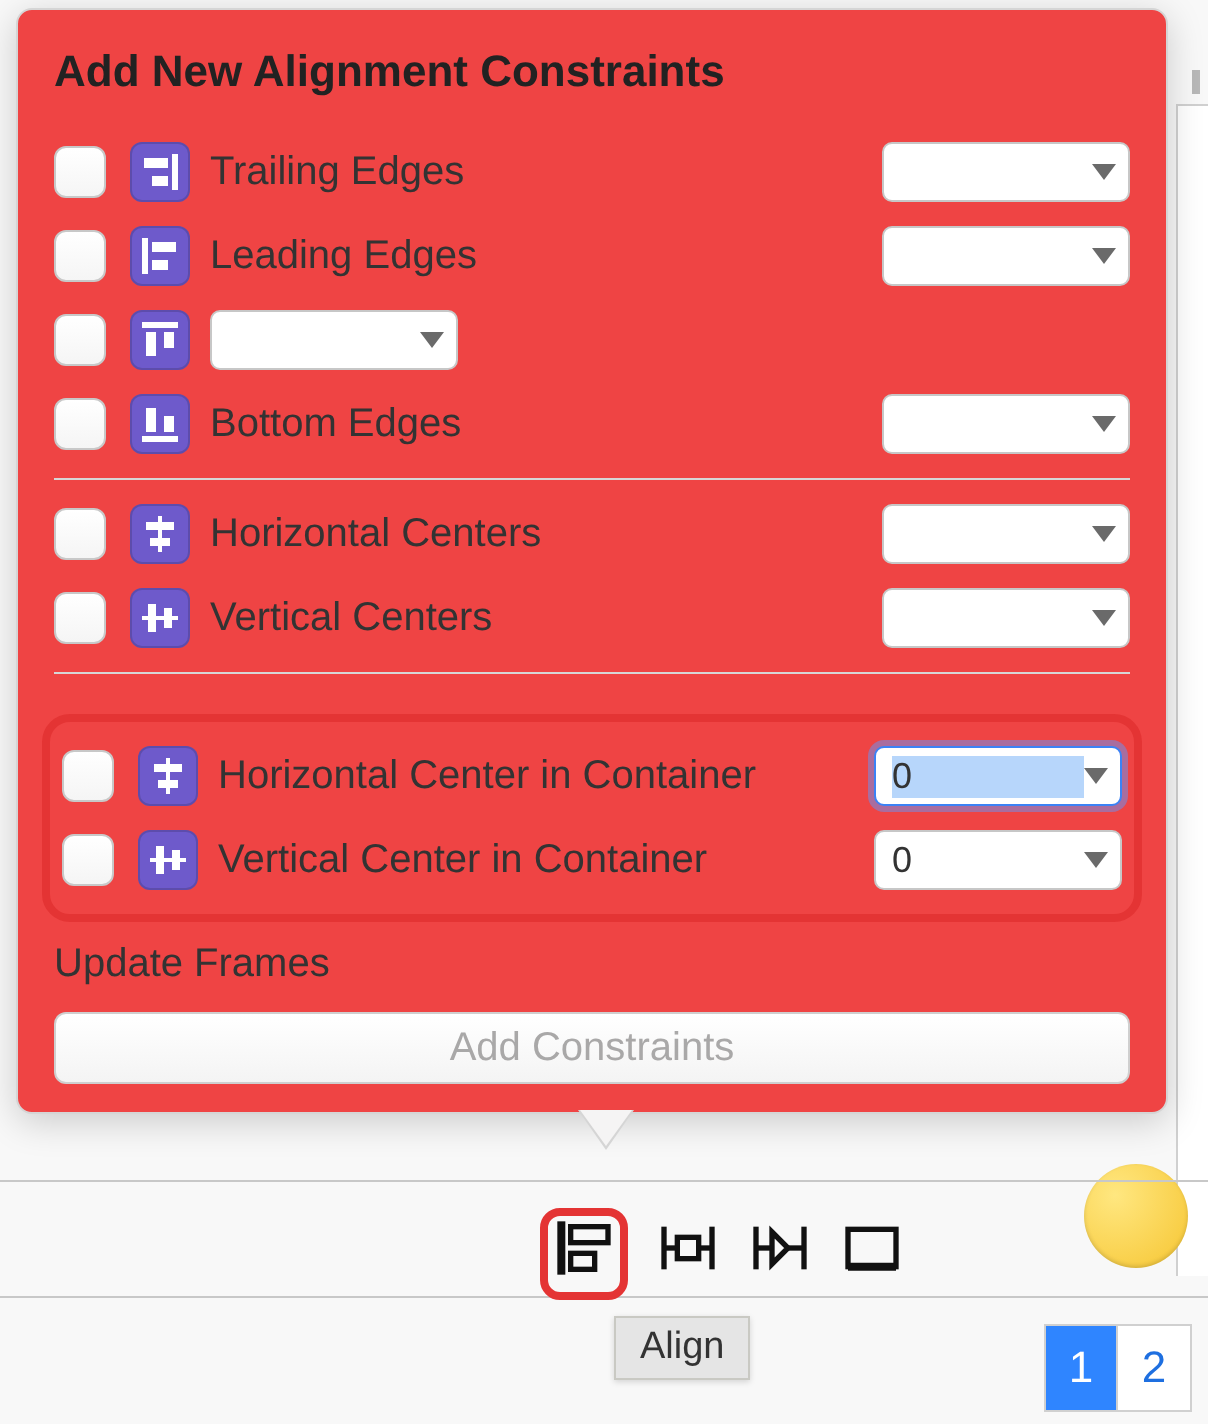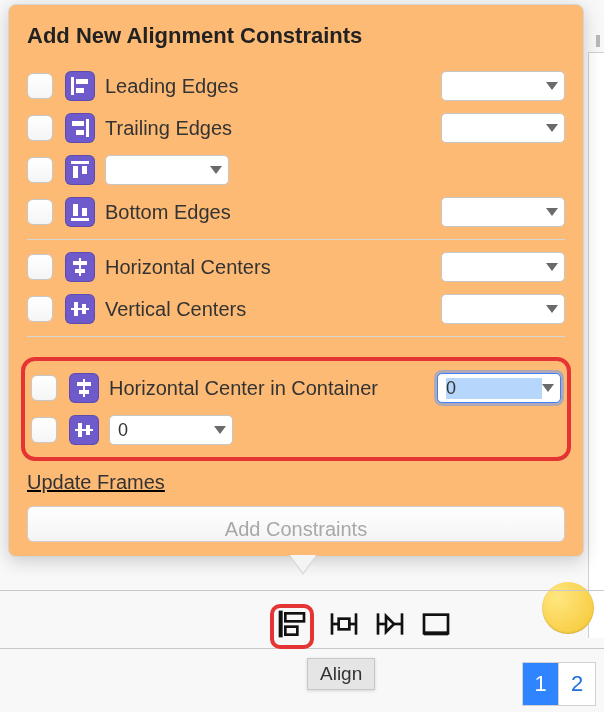--- a/index.html
+++ b/index.html
@@ -11,21 +11,21 @@
     font-size: 20px;
     background: #f8f8f8;
     position: relative;
     overflow: hidden;
   }
   .popover {
     position: absolute;
     left: 8px;
     top: 4px;
     width: 576px;
-    background: #fdba74;
+    background: #ef4444;
     border: 1px solid #d5d5d5;
     border-radius: 8px;
     box-shadow: 0 4px 18px rgba(0,0,0,0.18);
     padding: 18px 18px 14px 18px;
   }
   .title {
     font-weight: 700;
     font-size: 22px;
     margin-bottom: 16px;
     color: #222;
@@ -95,21 +95,20 @@
     border: 4px solid #e43434;
     border-radius: 14px;
     padding: 6px 6px;
     margin: 20px -6px 10px -6px;
   }
   .update-row {
     display: flex;
     align-items: center;
     margin-top: 6px;
     margin-bottom: 12px;
-    text-decoration: underline;
   }
   .update-label { font-size: 20px; color: #333; margin-right: 16px; }
   .popup-select {
     flex: 1;
     height: 34px;
     border: 1px solid #c7c7c7;
     border-radius: 6px;
     background: #fff;
     display: flex;
     align-items: center;
@@ -132,21 +131,21 @@
   }
   .add-btn {
     width: 100%;
     height: 36px;
     border: 1px solid #cfcfcf;
     border-radius: 6px;
     background: linear-gradient(#ffffff,#f4f4f4);
     color: #a9a8a8;
     font-size: 20px;
     display: flex;
-    align-items: flex-end;
+    align-items: center;
     justify-content: center;
   }
   .pointer {
     position: absolute;
     left: 280px;
     top: 100%;
     margin-top: -1px;
     width: 28px;
     height: 20px;
   }
@@ -256,41 +255,41 @@
 <div class="side-panel"></div>
 <div class="badge"></div>
 
 <div class="popover">
   <div class="title">Add New Alignment Constraints</div>
 
   <div class="row">
     <div class="checkbox"></div>
     <div class="ai-icon">
       <svg viewBox="0 0 20 20">
+          <rect x="16" y="1" width="3" height="18" fill="#fff"></rect>
+          <rect x="2" y="3" width="12" height="5" fill="#fff"></rect>
+          <rect x="6" y="12" width="8" height="5" fill="#fff"></rect>
+        </svg>
+    </div>
+    <div class="label">Trailing Edges</div>
+    <div class="value-combo">
+        <span class="value-text"></span>
+        <span class="chevron"></span>
+      </div>
+  </div>
+  <div class="row">
+    <div class="checkbox"></div>
+    <div class="ai-icon">
+      <svg viewBox="0 0 20 20">
           <rect x="1" y="1" width="3" height="18" fill="#fff"></rect>
           <rect x="6" y="3" width="12" height="5" fill="#fff"></rect>
           <rect x="6" y="12" width="8" height="5" fill="#fff"></rect>
         </svg>
     </div>
     <div class="label">Leading Edges</div>
-    <div class="value-combo">
-        <span class="value-text"></span>
-        <span class="chevron"></span>
-      </div>
-  </div>
-  <div class="row">
-    <div class="checkbox"></div>
-    <div class="ai-icon">
-      <svg viewBox="0 0 20 20">
-          <rect x="16" y="1" width="3" height="18" fill="#fff"></rect>
-          <rect x="2" y="3" width="12" height="5" fill="#fff"></rect>
-          <rect x="6" y="12" width="8" height="5" fill="#fff"></rect>
-        </svg>
-    </div>
-    <div class="label">Trailing Edges</div>
     <div class="value-combo">
         <span class="value-text"></span>
         <span class="chevron"></span>
       </div>
   </div>
   <div class="row">
     <div class="checkbox"></div>
     <div class="ai-icon">
       <svg viewBox="0 0 20 20">
           <rect x="1" y="1" width="18" height="3" fill="#fff"></rect>
@@ -372,20 +371,21 @@
     </div>
     <div class="row">
       <div class="checkbox"></div>
       <div class="ai-icon">
         <svg viewBox="0 0 20 20">
             <rect x="1" y="9" width="18" height="2" fill="#fff"></rect>
             <rect x="4" y="3" width="4" height="14" fill="#fff"></rect>
             <rect x="12" y="5" width="4" height="10" fill="#fff"></rect>
           </svg>
       </div>
+      <div class="label">Vertical Center in Container</div>
       <div class="value-combo">
           <span class="value-text">0</span>
           <span class="chevron"></span>
         </div>
     </div>
   </div>
 
   <div class="update-row">
     <span class="update-label">Update Frames</span>
   </div>

